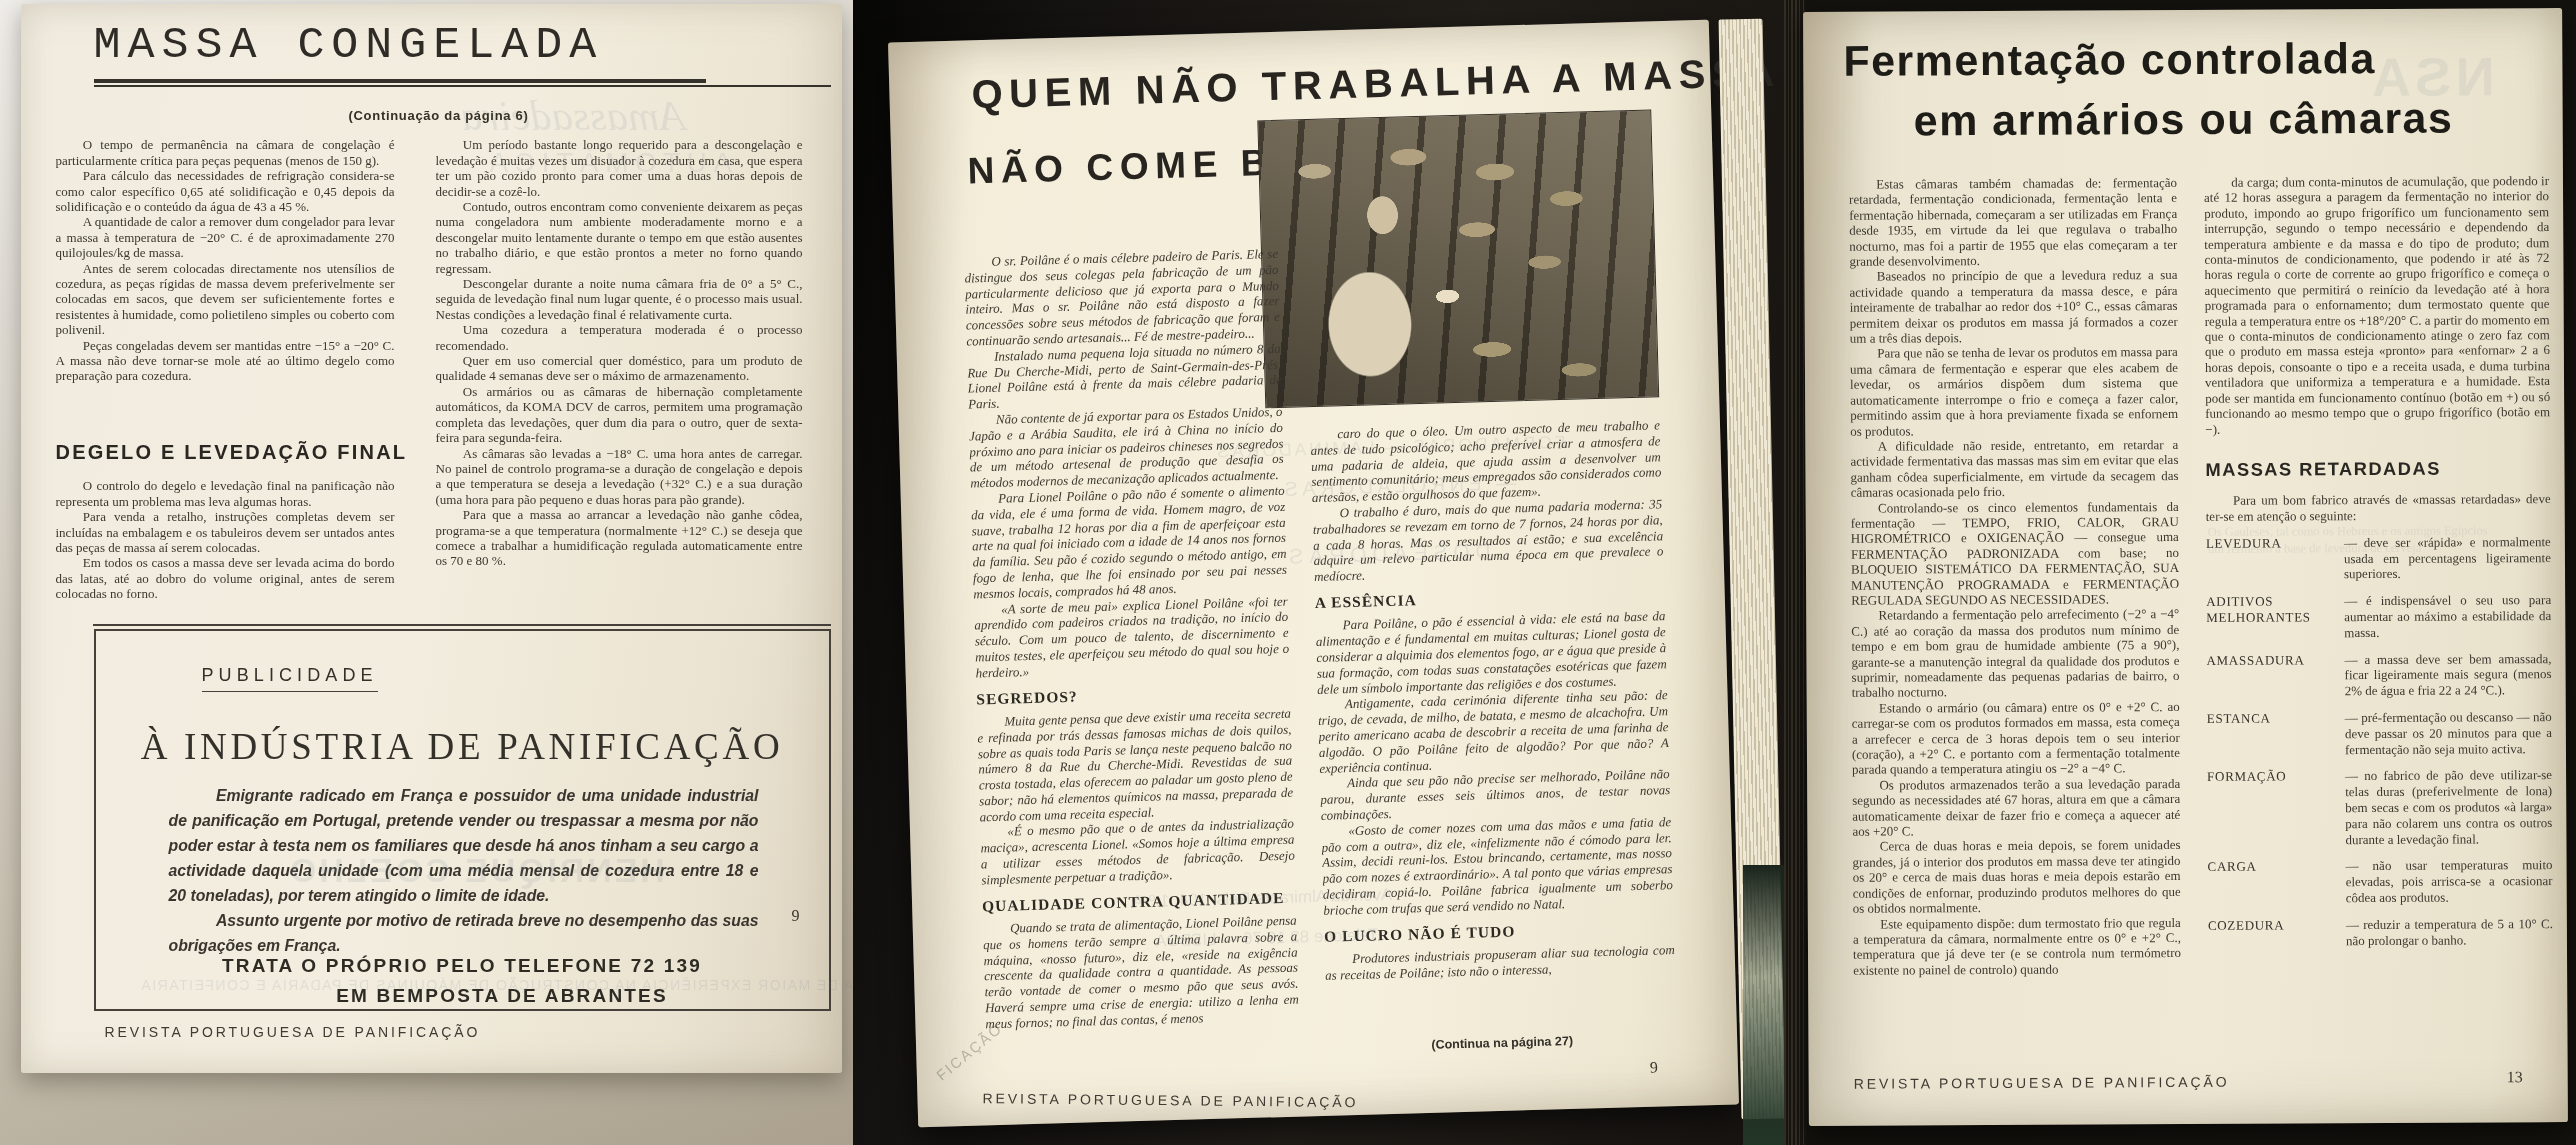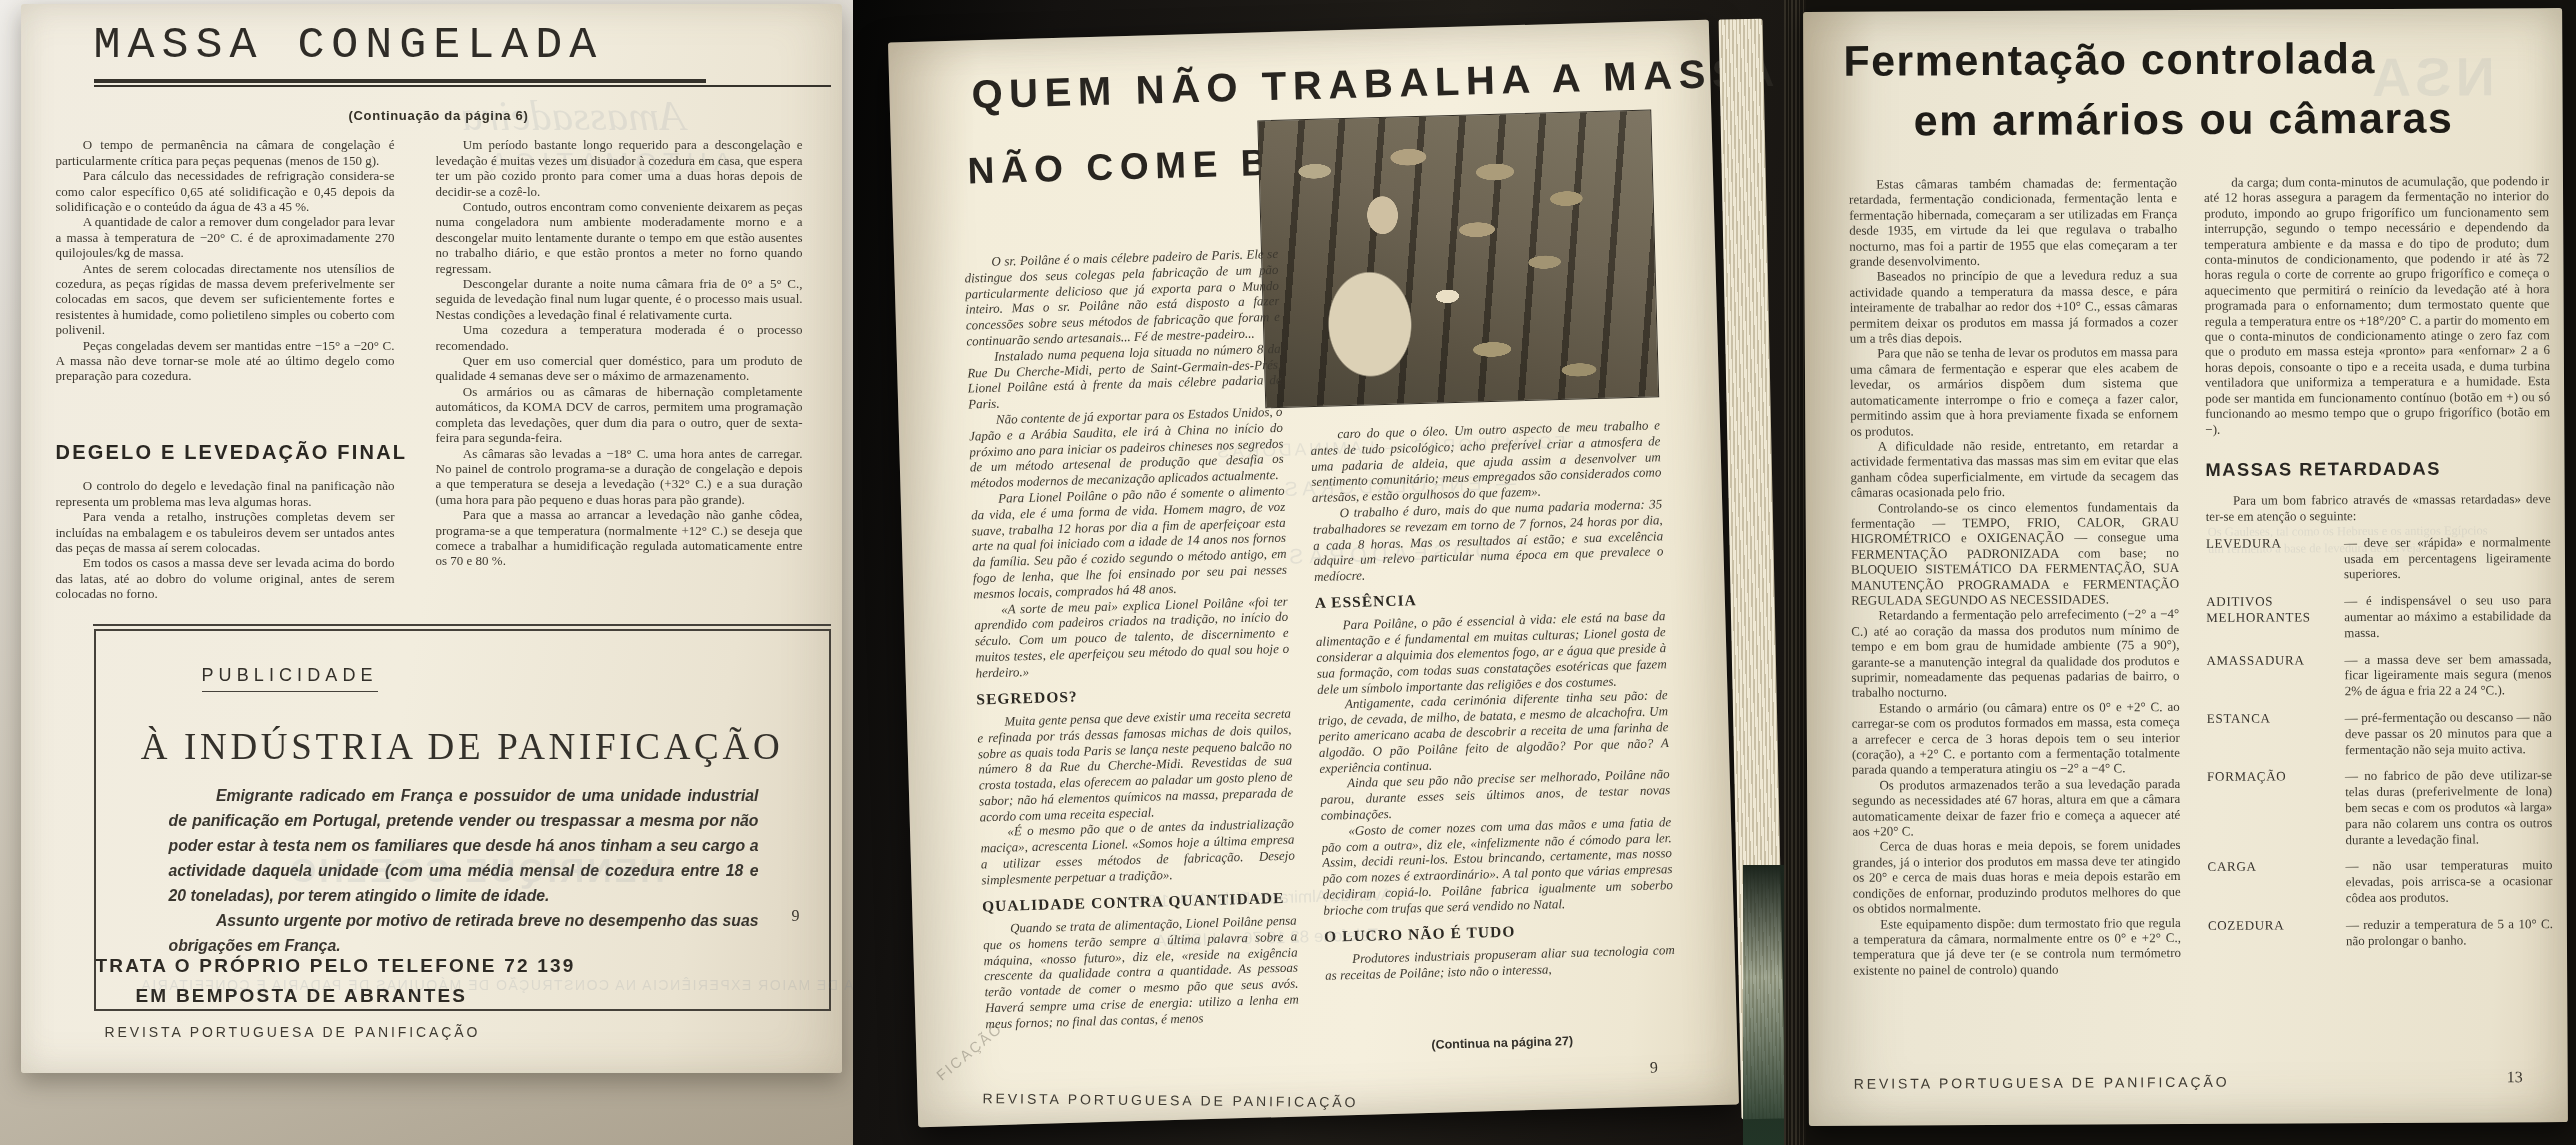--- a/index.html
+++ b/index.html
@@ -42,21 +42,21 @@
           border:2.2px solid #45413a;}
   #ad-box:before{content:"";position:absolute;left:-2.2px;right:-2.2px;top:-7.3px;height:1.5px;background:#45413a;}
   #ad-label{position:absolute;left:106px;top:34px;font-family:"Liberation Sans",sans-serif;
             font-size:18px;letter-spacing:5.1px;color:#33302a;border-bottom:1.5px solid #45413a;padding-bottom:5.1px;}
   #ad-title{position:absolute;left:0;top:94px;width:100%;text-align:center;
             font-family:"Liberation Serif",serif;font-size:37px;letter-spacing:3.7px;color:#34312b;}
   #ad-body{position:absolute;left:73px;top:152px;width:590px;text-align:justify;
            font-family:"Liberation Sans",sans-serif;font-style:italic;font-weight:bold;
            font-size:15.8px;line-height:25px;color:#3a362f;}
   #ad-body p{margin:0;text-indent:3em;}
-  .ad-line{position:absolute;left:0;width:100%;
+  .ad-line{position:absolute;left:0;width:100%;text-align:center;
            font-family:"Liberation Sans",sans-serif;font-weight:bold;font-size:19px;
            letter-spacing:2.2px;color:#2e2b25;}
   
   #photo{position:absolute;left:367px;top:88px;width:392px;height:286px;border:0.7px solid #2c2820;
     background:
       radial-gradient(19px 11px at 47% 63%, #e7dfc8 0 60%, rgba(0,0,0,0) 61%),
       radial-gradient(70px 88px at 27% 72%, #d9d0b8 0 58%, rgba(0,0,0,0) 60%),
       radial-gradient(26px 32px at 31% 34%, #cdbfa2 0 58%, rgba(0,0,0,0) 60%),
       radial-gradient(29px 13px at 14% 18%, #b3a888 0 55%, rgba(0,0,0,0) 57%),
       radial-gradient(32px 14.7px at 38% 14%, #af9f7d 0 55%, rgba(0,0,0,0) 57%),

